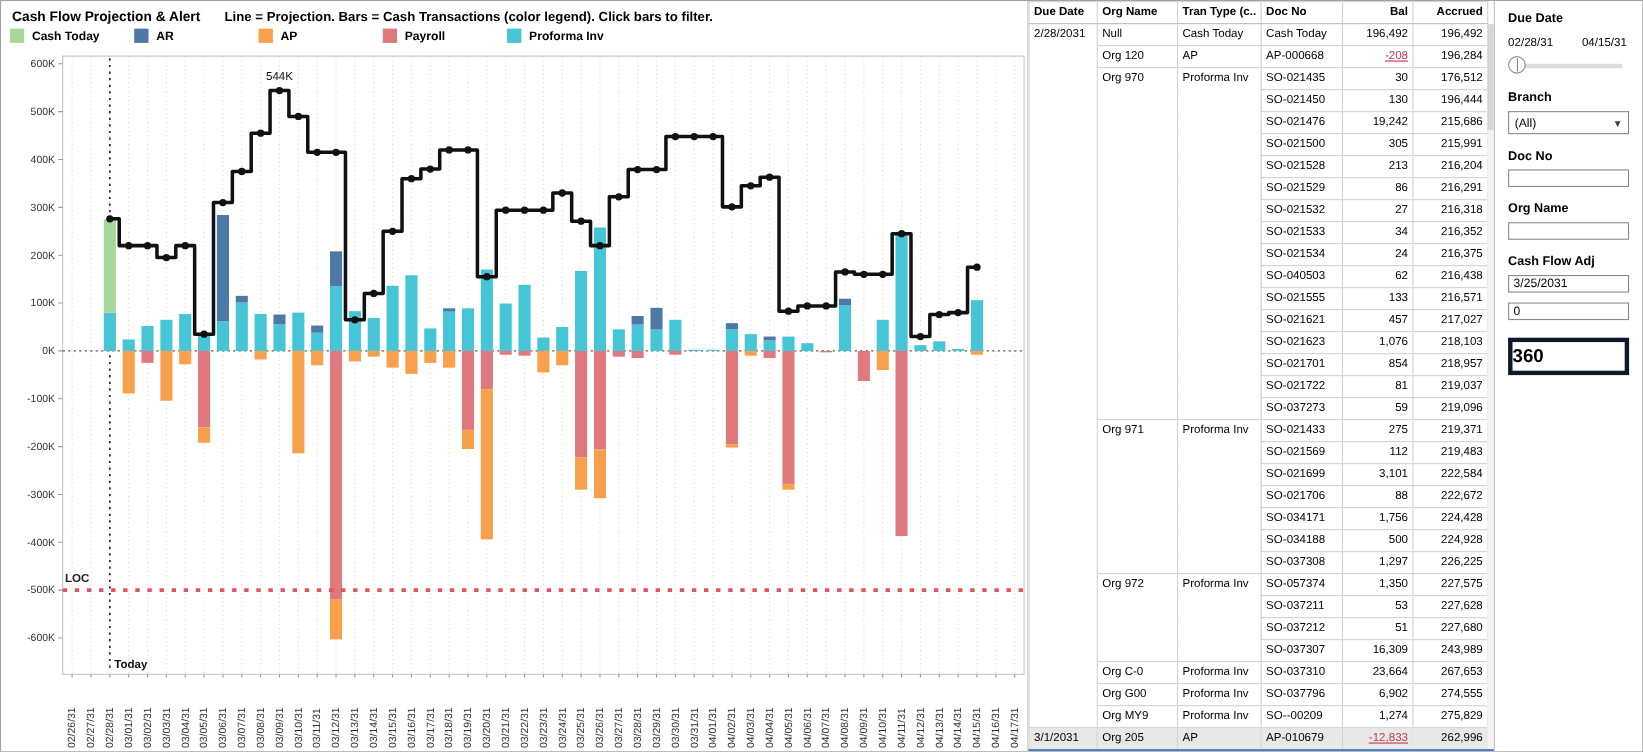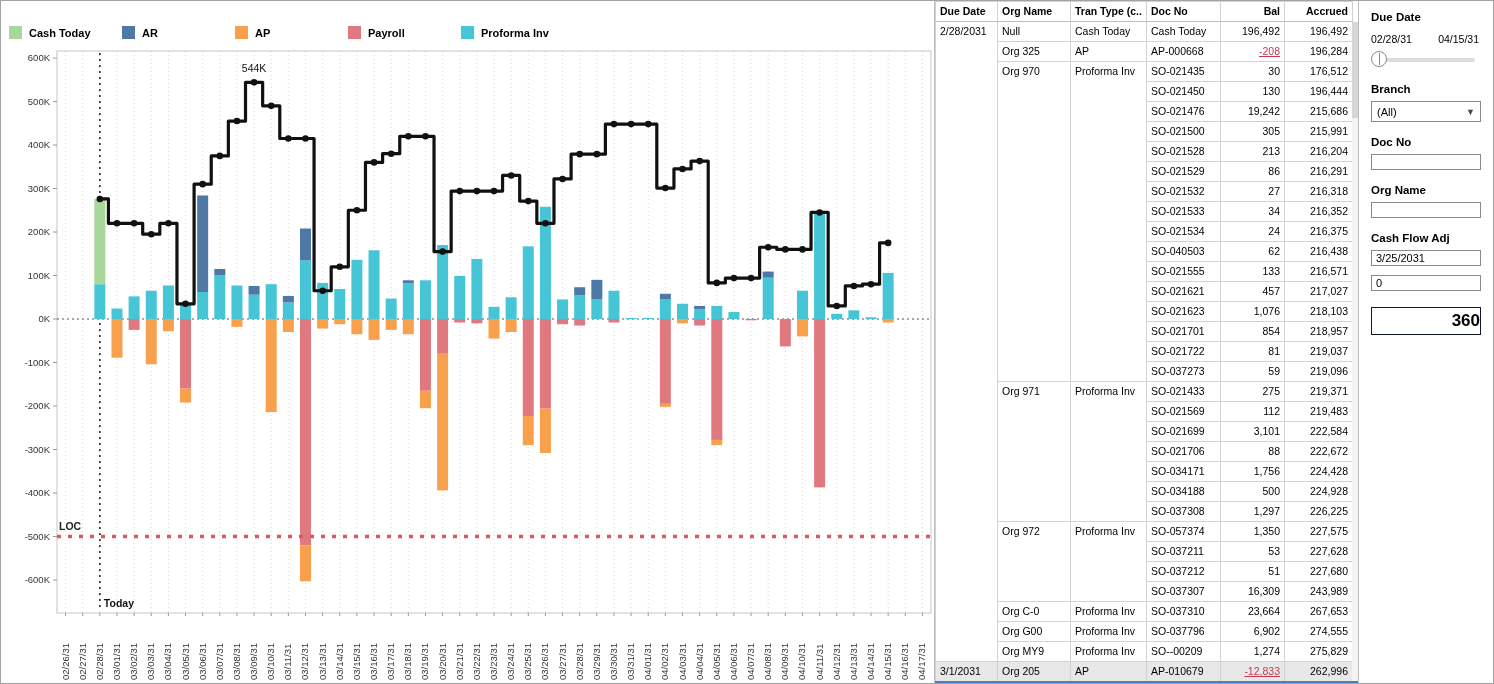--- a/index.html
+++ b/index.html
@@ -35,28 +35,31 @@
   .date-range{display:flex;justify-content:space-between;margin-top:10px;font-size:10.5px;padding-right:2px;}
   .slider{position:relative;height:18px;margin-top:6px;}
   .slider-track{position:absolute;top:7px;left:4px;right:6px;height:4px;background:#dcdcdc;border-radius:2px;}
   .slider-handle{position:absolute;top:0;left:0;width:16px;height:16px;border:1.5px solid #8a8a8a;border-radius:50%;background:#fff;box-sizing:border-box;}
   .slider-handle span{position:absolute;top:1px;bottom:1px;left:7px;width:1px;background:#8a8a8a;}
   .dropdown{display:flex;justify-content:space-between;align-items:center;border:1px solid #8a8a8a;height:19px;
        padding:0 5px;margin-top:6px;background:#fff;gap:20px;}
   .dd-caret{font-size:9px;color:#444;}
   .f-input{display:block;width:100%;box-sizing:border-box;height:16px;border:1px solid #8a8a8a;margin-top:6px;
        font-family:"Liberation Sans",sans-serif;font-size:11px;padding:0 4px;background:#fff;color:#000;}
-  .big-value{border:1px solid #0f172a;text-align:right;font-weight:bold;font-size:17px;padding:3px 0;margin-top:16px;background:#fff;}
+  .big-value{border:4px solid #0f172a;text-align:left;font-weight:bold;font-size:17px;padding:3px 0;margin-top:16px;background:#fff;}
 </style>
 </head>
 <body>
 
 <div class="app">
 
   <div class="chart-panel">
+    <div class="chart-header">
+      <span class="chart-title">Cash Flow Projection &amp; Alert</span><span class="chart-subtitle">Line =  Projection. Bars = Cash Transactions (color legend). Click bars to filter.</span>
+    </div>
     <div class="legend" id="legend">
         <span class="legend-item">
           <span class="legend-swatch" style="background: rgb(168, 215, 155);"></span>
           <span class="legend-label">Cash Today</span>
         </span>
         <span class="legend-item">
           <span class="legend-swatch" style="background: rgb(78, 121, 167);"></span>
           <span class="legend-label">AR</span>
         </span>
         <span class="legend-item">
@@ -447,21 +450,21 @@
       <tbody id="tx-body">
           <tr>
             <td rowspan="32" class="merged">2/28/2031</td>
             <td rowspan="1" class="merged">Null</td>
             <td rowspan="1" class="merged">Cash Today</td>
             <td>Cash Today</td>
             <td class="num">196,492</td>
             <td class="num">196,492</td>
           </tr>
           <tr>
-            <td rowspan="1" class="merged">Org 325</td>
+            <td rowspan="1" class="merged">Org 120</td>
             <td rowspan="1" class="merged">AP</td>
             <td>AP-000668</td>
             <td class="num neg">-208</td>
             <td class="num">196,284</td>
           </tr>
           <tr>
             <td rowspan="16" class="merged">Org 970</td>
             <td rowspan="16" class="merged">Proforma Inv</td>
             <td>SO-021435</td>
             <td class="num">30</td>

